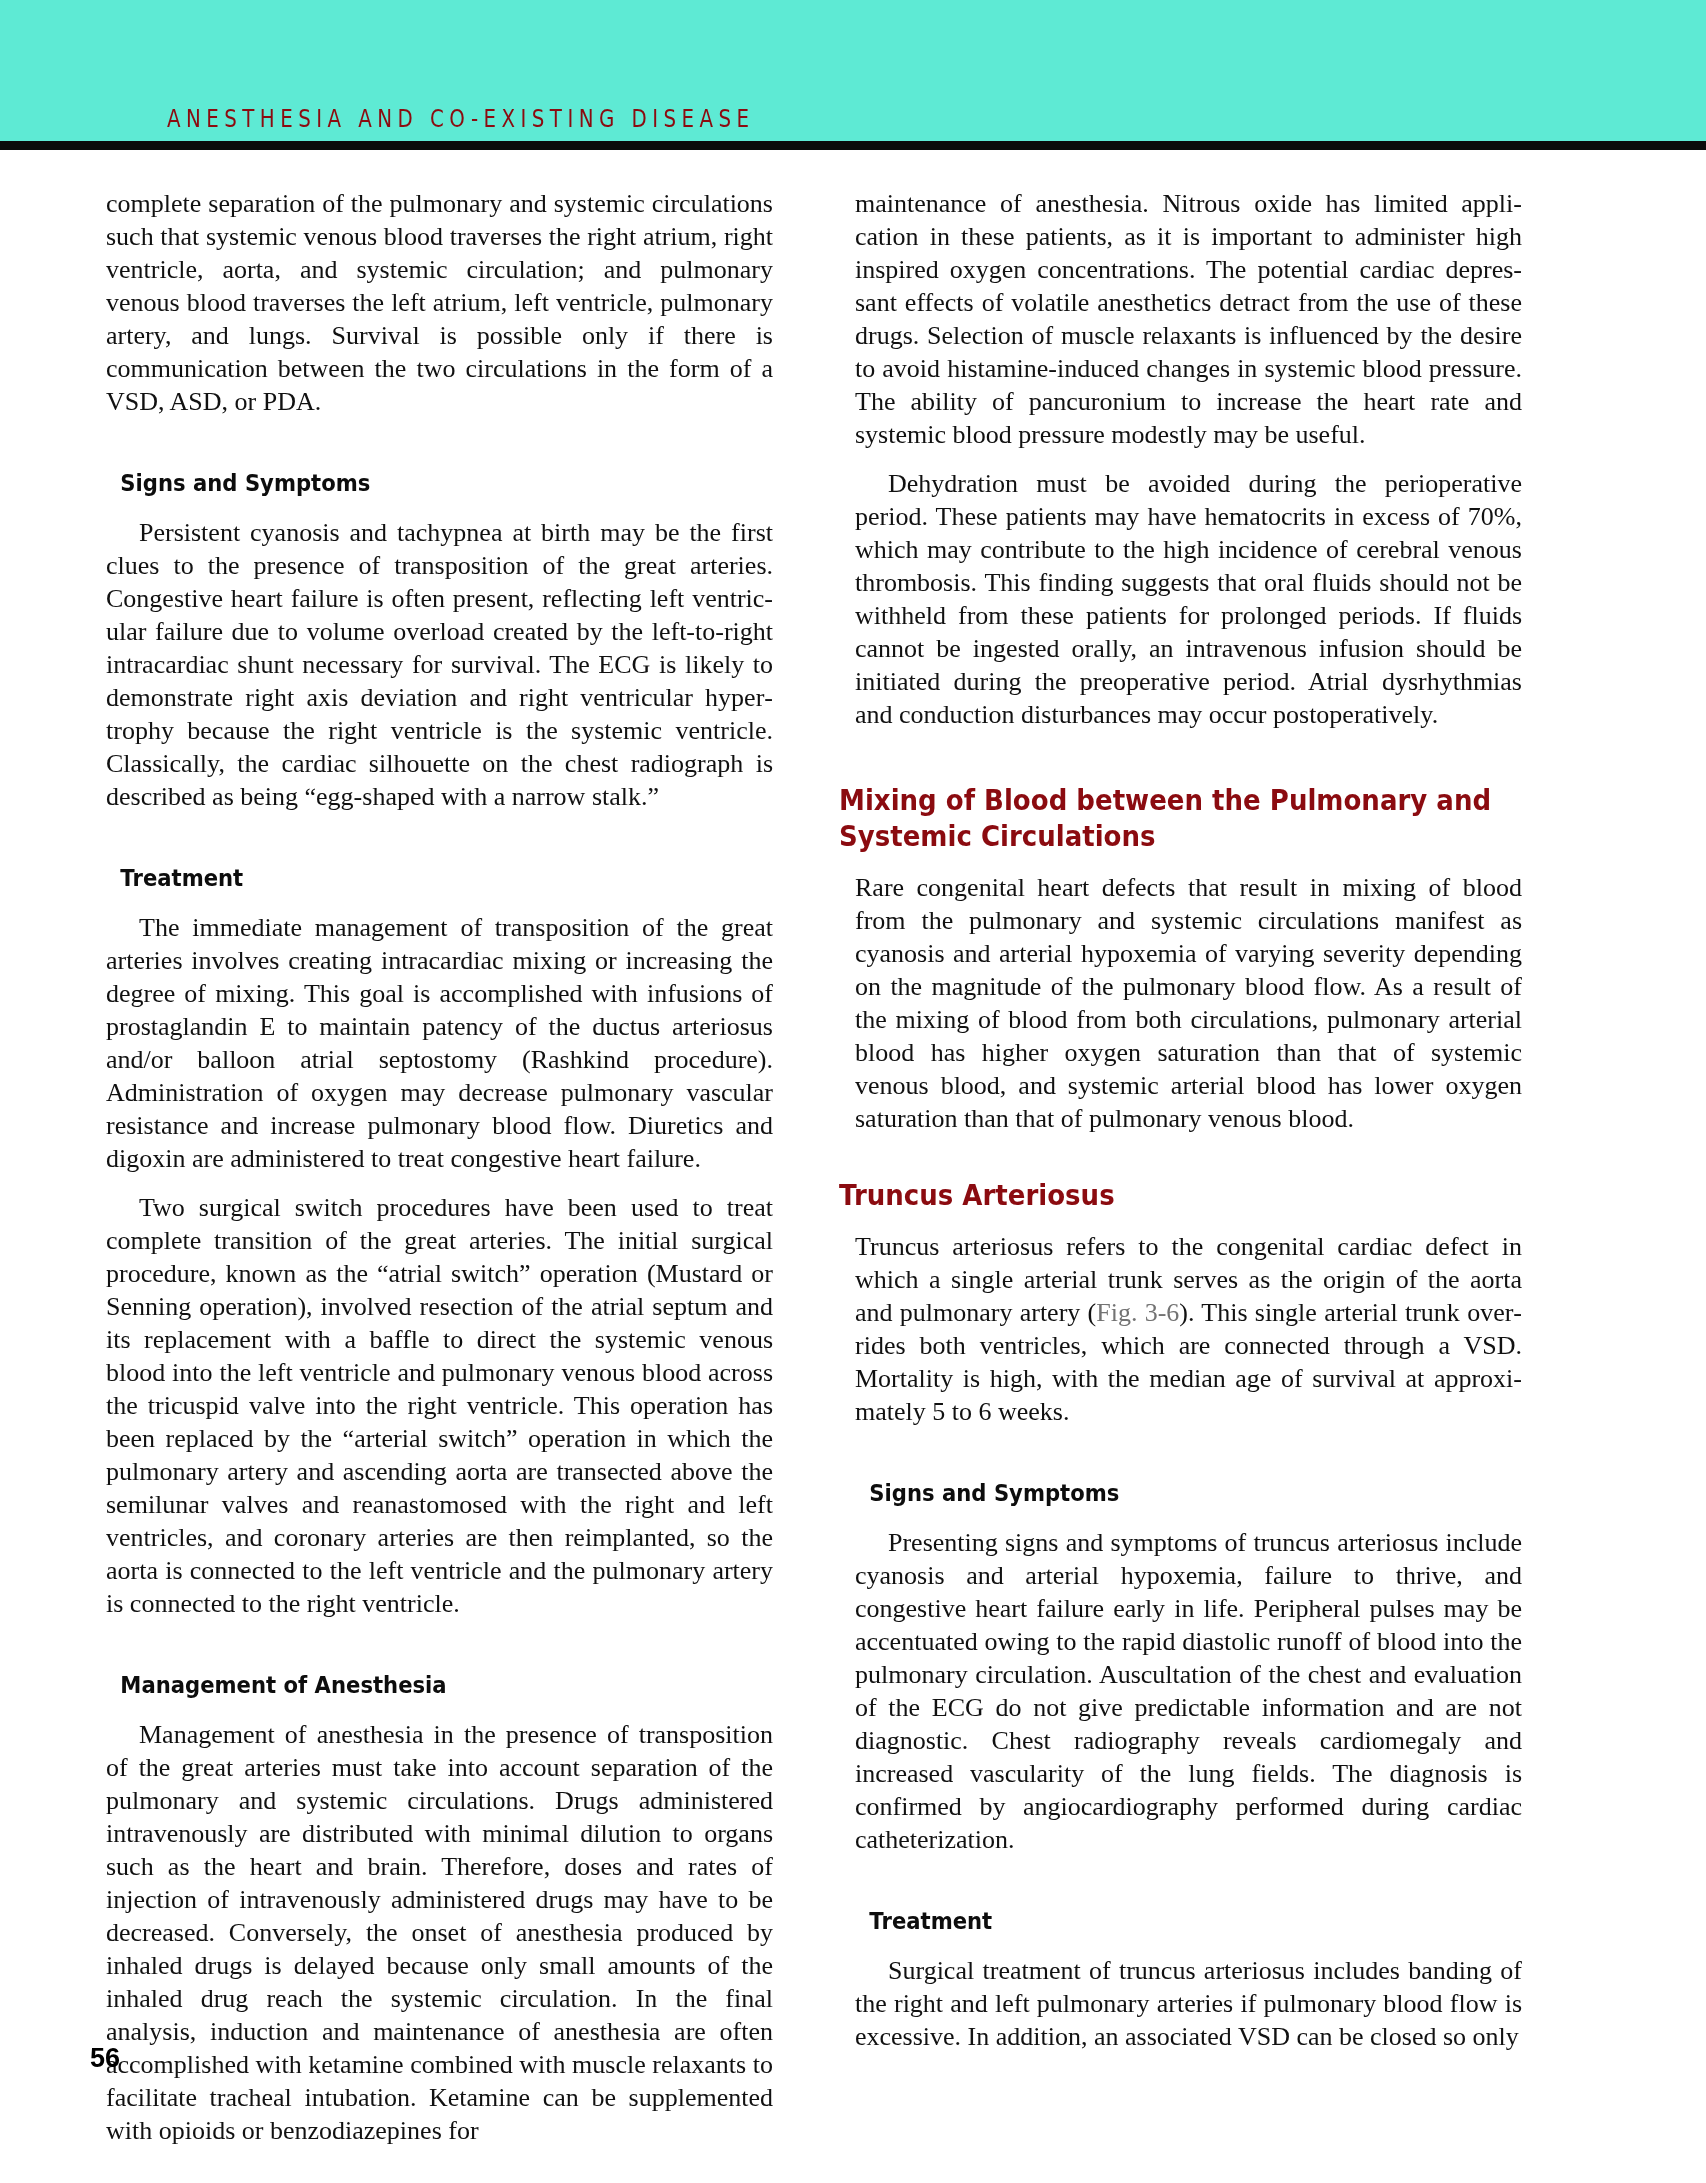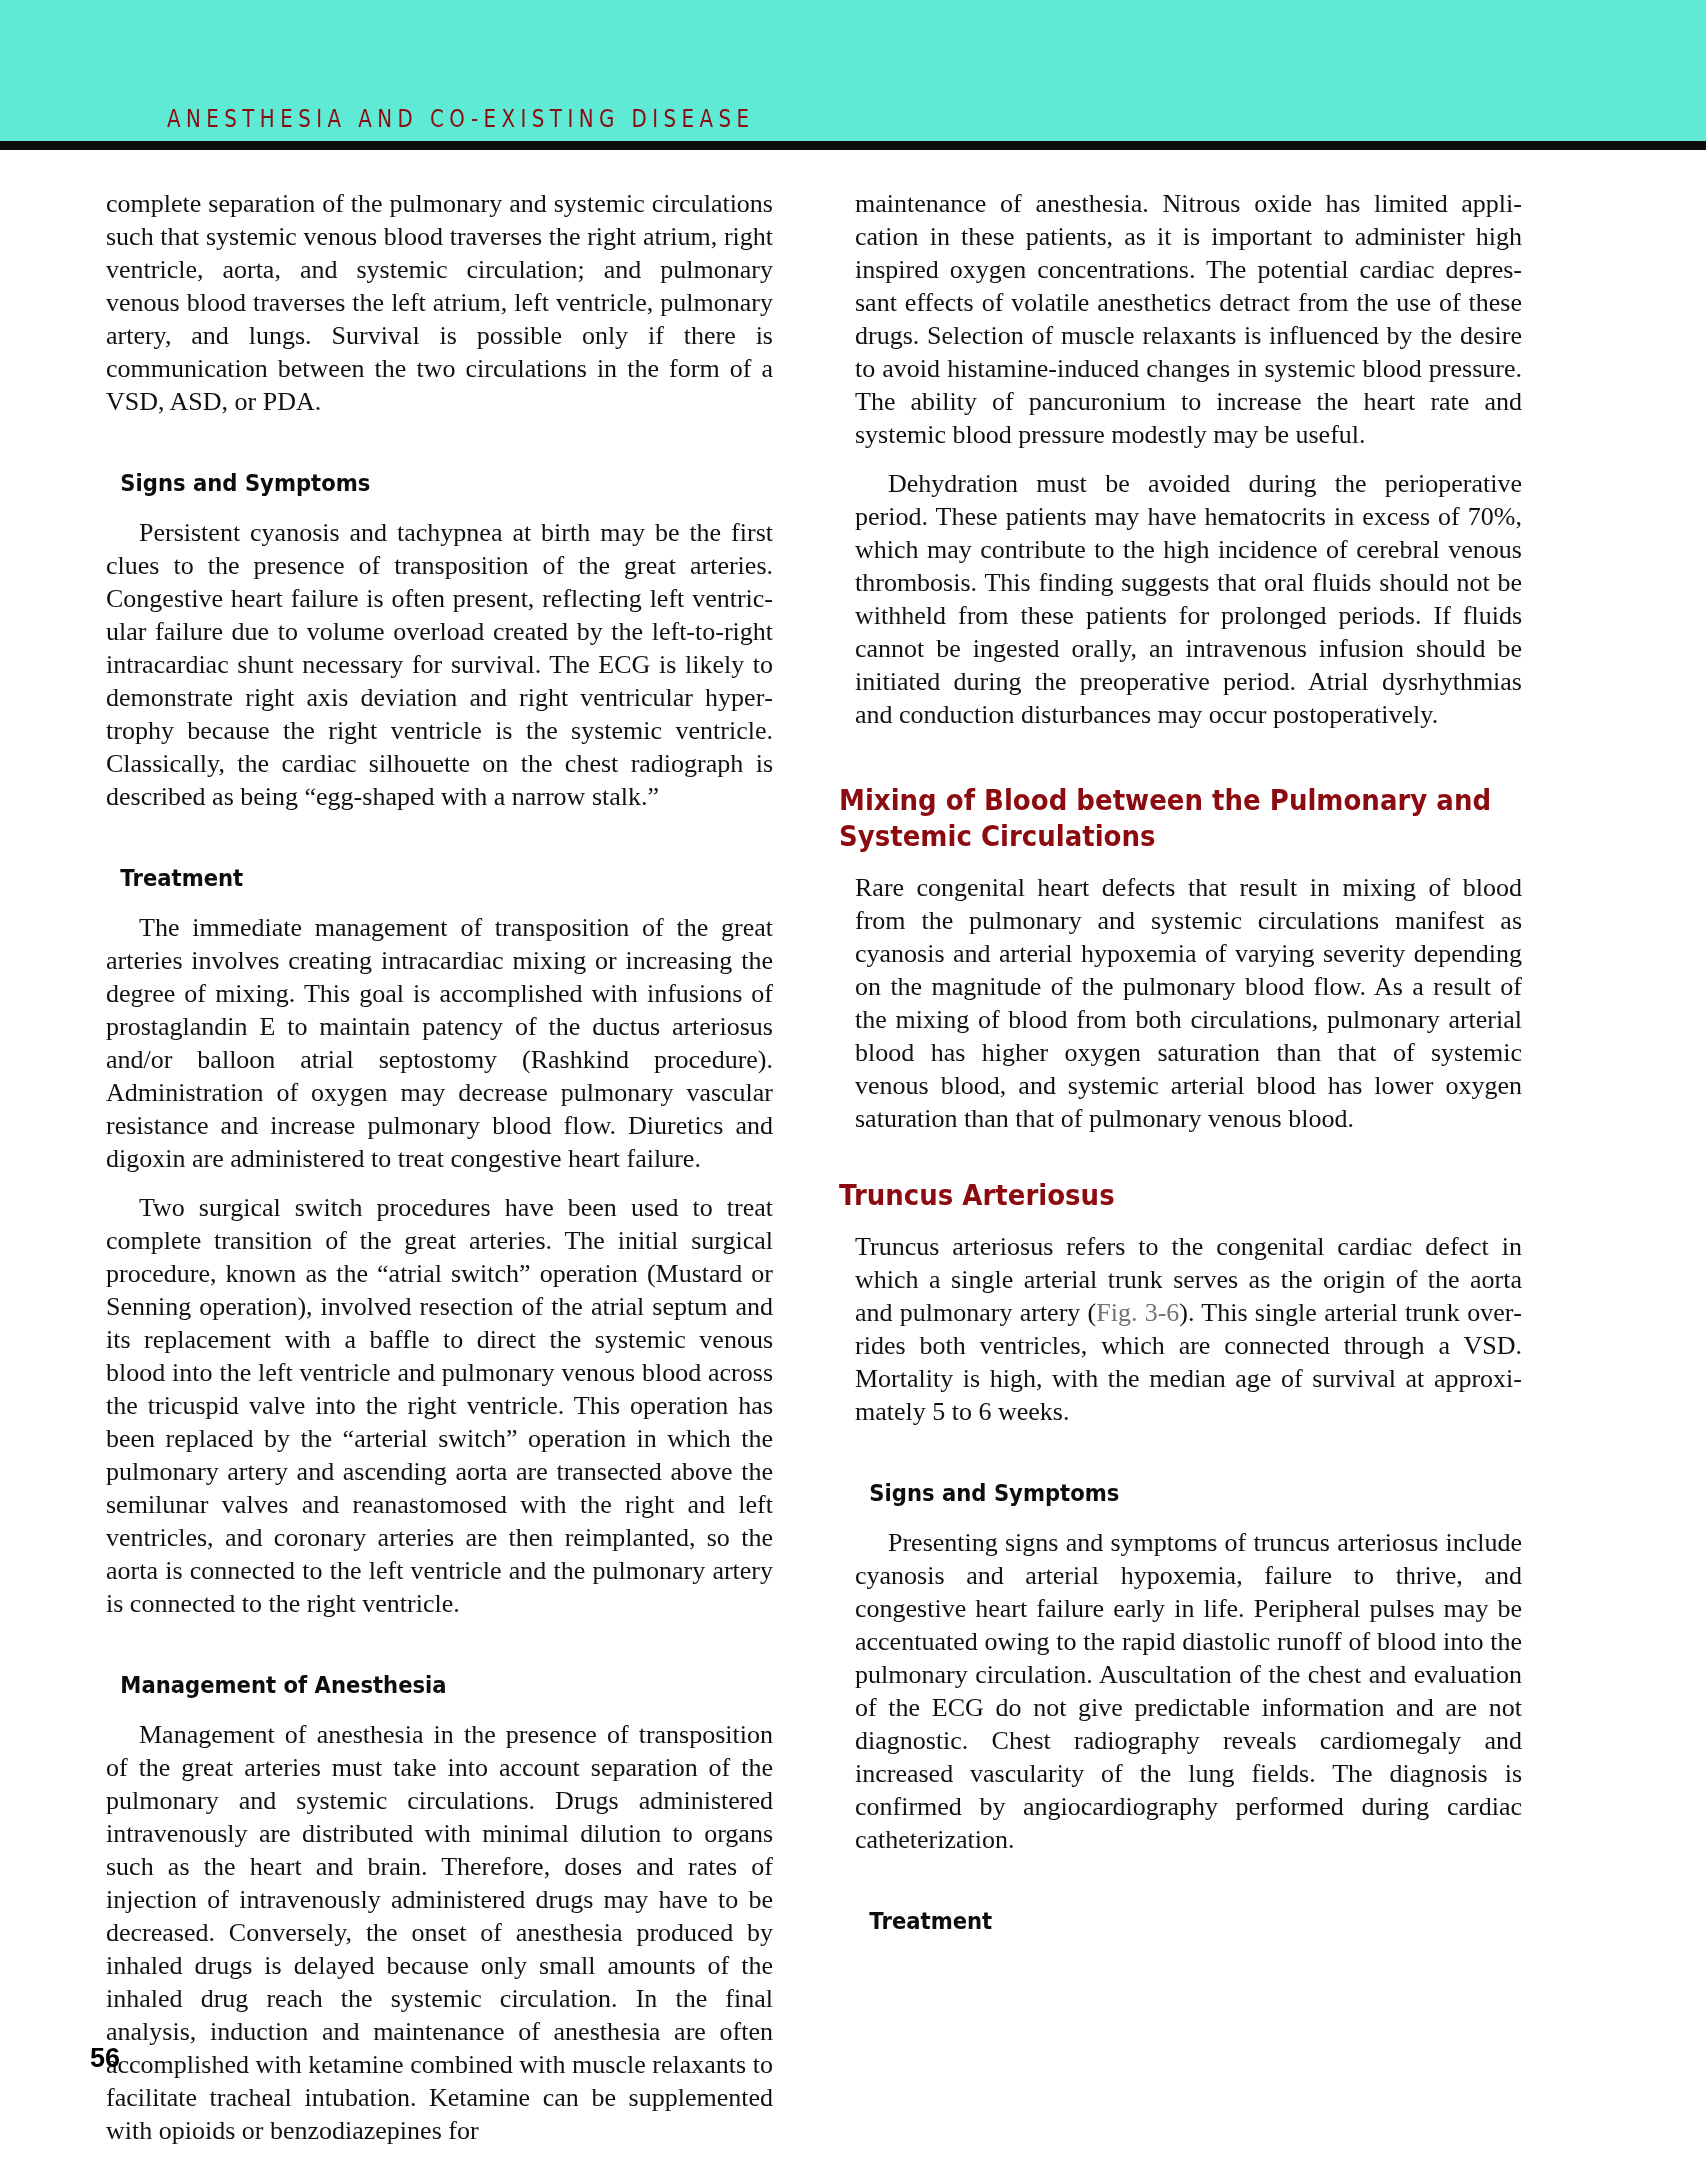--- a/index.html
+++ b/index.html
@@ -78,14 +78,15 @@
   <div class="section-head">Mixing of Blood between the Pulmonary and Systemic Circulations</div>
   <p>Rare congenital heart defects that result in mixing of blood from the pulmonary and systemic circulations mani­fest as cyanosis and arterial hypoxemia of varying severity depending on the magnitude of the pulmonary blood flow. As a result of the mixing of blood from both circulations, pulmonary arterial blood has higher oxygen saturation than that of systemic venous blood, and systemic arterial blood has lower oxygen saturation than that of pulmonary venous blood.</p>
   <div class="gap-md"></div>
   <div class="section-head">Truncus Arteriosus</div>
   <p><span>Truncus arteriosus refers to the congenital cardiac defect in which a single arterial trunk serves as the origin of the aorta and pulmonary artery (</span><span class="figref">Fig. 3-6</span><span>). This single arterial trunk over­rides both ventricles, which are connected through a VSD. Mortality is high, with the median age of survival at approxi­mately 5 to 6 weeks.</span></p>
   <div class="gap-lg"></div>
   <div class="subhead">Signs and Symptoms</div>
   <p class="indent">Presenting signs and symptoms of truncus arteriosus include cyanosis and arterial hypoxemia, failure to thrive, and congestive heart failure early in life. Peripheral pulses may be accentuated owing to the rapid diastolic runoff of blood into the pulmonary circulation. Auscultation of the chest and evaluation of the ECG do not give predictable infor­mation and are not diagnostic. Chest radiography reveals cardiomegaly and increased vascularity of the lung fields. The diagnosis is confirmed by angiocardiography performed during cardiac catheterization.</p>
   <div class="gap-lg"></div>
   <div class="subhead">Treatment</div>
+  <p class="indent">Surgical treatment of truncus arteriosus includes banding of the right and left pulmonary arteries if pulmonary blood flow is excessive. In addition, an associated VSD can be closed so only</p>
 </div>
 
 
 </body></html>

